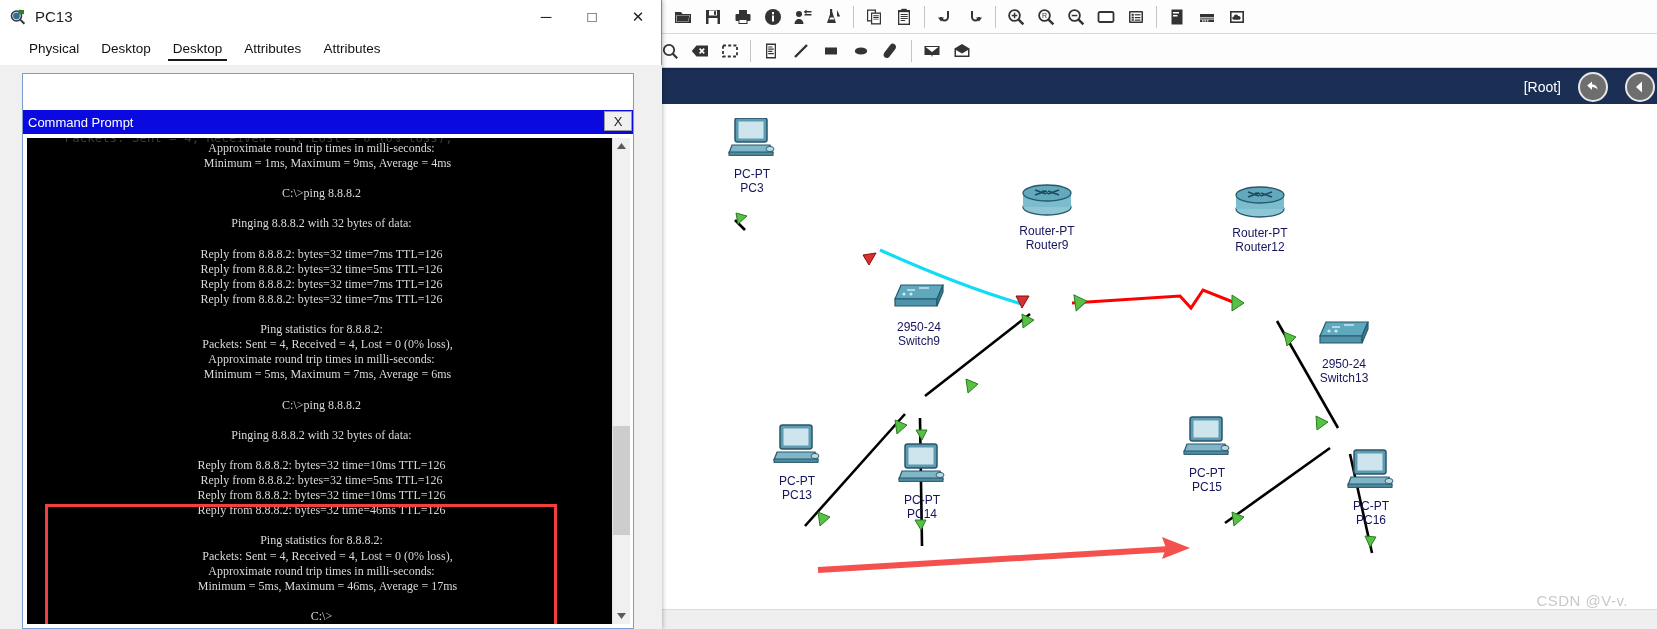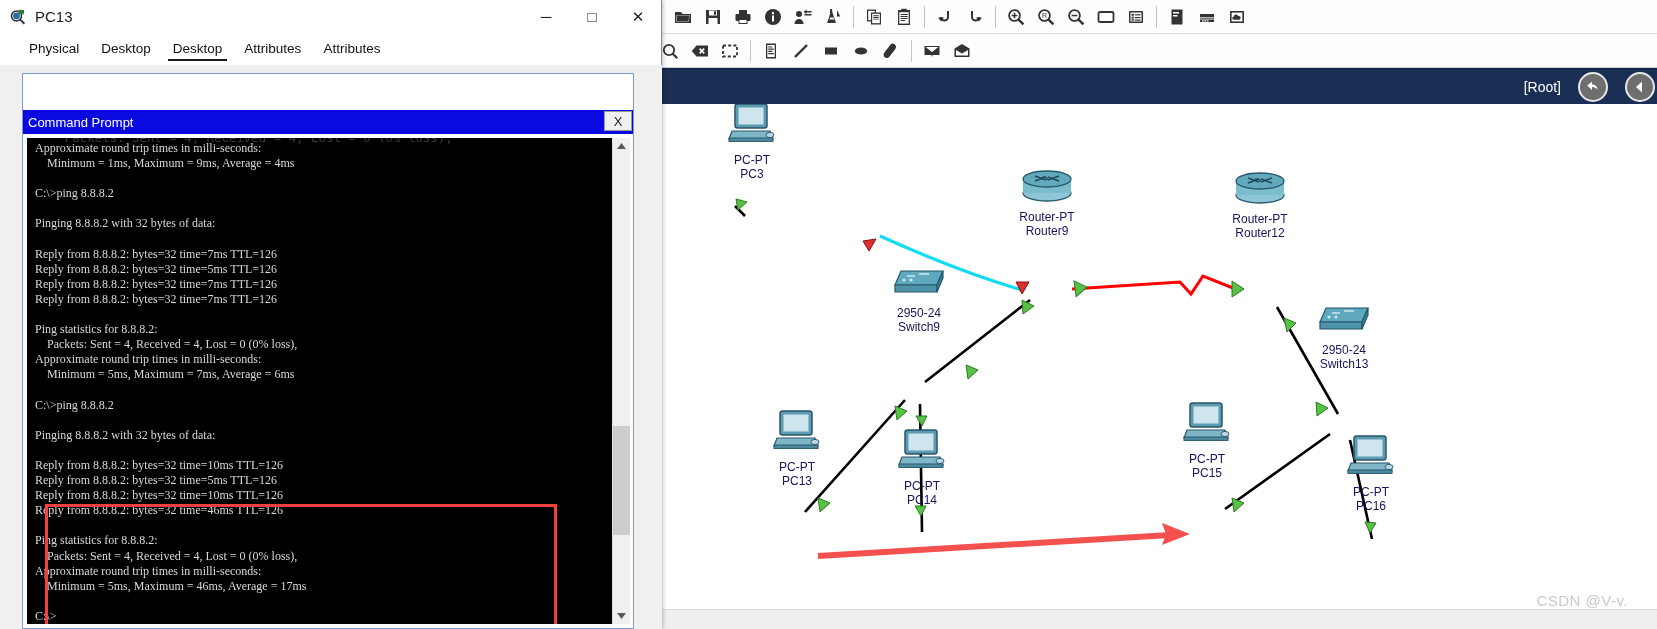--- a/index.html
+++ b/index.html
@@ -61,21 +61,21 @@
   #vb-root { color: #ffffff; font-size: 14px; }
   .vb-circle {
     width: 30px; height: 30px; border-radius: 50%;
     background: #6e6e6e; border: 2px solid #e8e8e8;
     display: flex; align-items: center; justify-content: center;
     color: #ffffff;
   }
 
   
   #pt-canvas {
-    position: absolute; left: 0; top: 104px; width: 1657px; height: 505px;
+    position: absolute; left: 0; top: 118px; width: 1657px; height: 505px;
     background: #ffffff; overflow: hidden;
   }
   #pt-statusstrip {
     position: absolute; left: 0; top: 609px; width: 1657px; height: 20px;
     background: #efefef; border-top: 1px solid #dcdcdc;
   }
   #watermark {
     position: absolute; right: 29px; top: 592px;
     color: #c9c9c9; font-size: 15px; letter-spacing: .5px;
     font-family: "Liberation Sans", sans-serif;
@@ -154,20 +154,21 @@
   }
   #cmd-region {
     position: relative; flex: 1; background: #ffffff;
     display: flex;
   }
   #term {
     position: relative;
     flex: 1; background: #000000; overflow: hidden;
     padding: 3px 4px 0 8px;
     margin: 4px 0 4px 4px;
+    text-align: center;
   }
   #term pre {
     color: #d9d9d9;
     font-family: Liberation Serif, serif;
     font-size: 12px;
     line-height: 15.1px;
     white-space: pre;
     letter-spacing: 0px;
   }
   #term .clipped-top {

